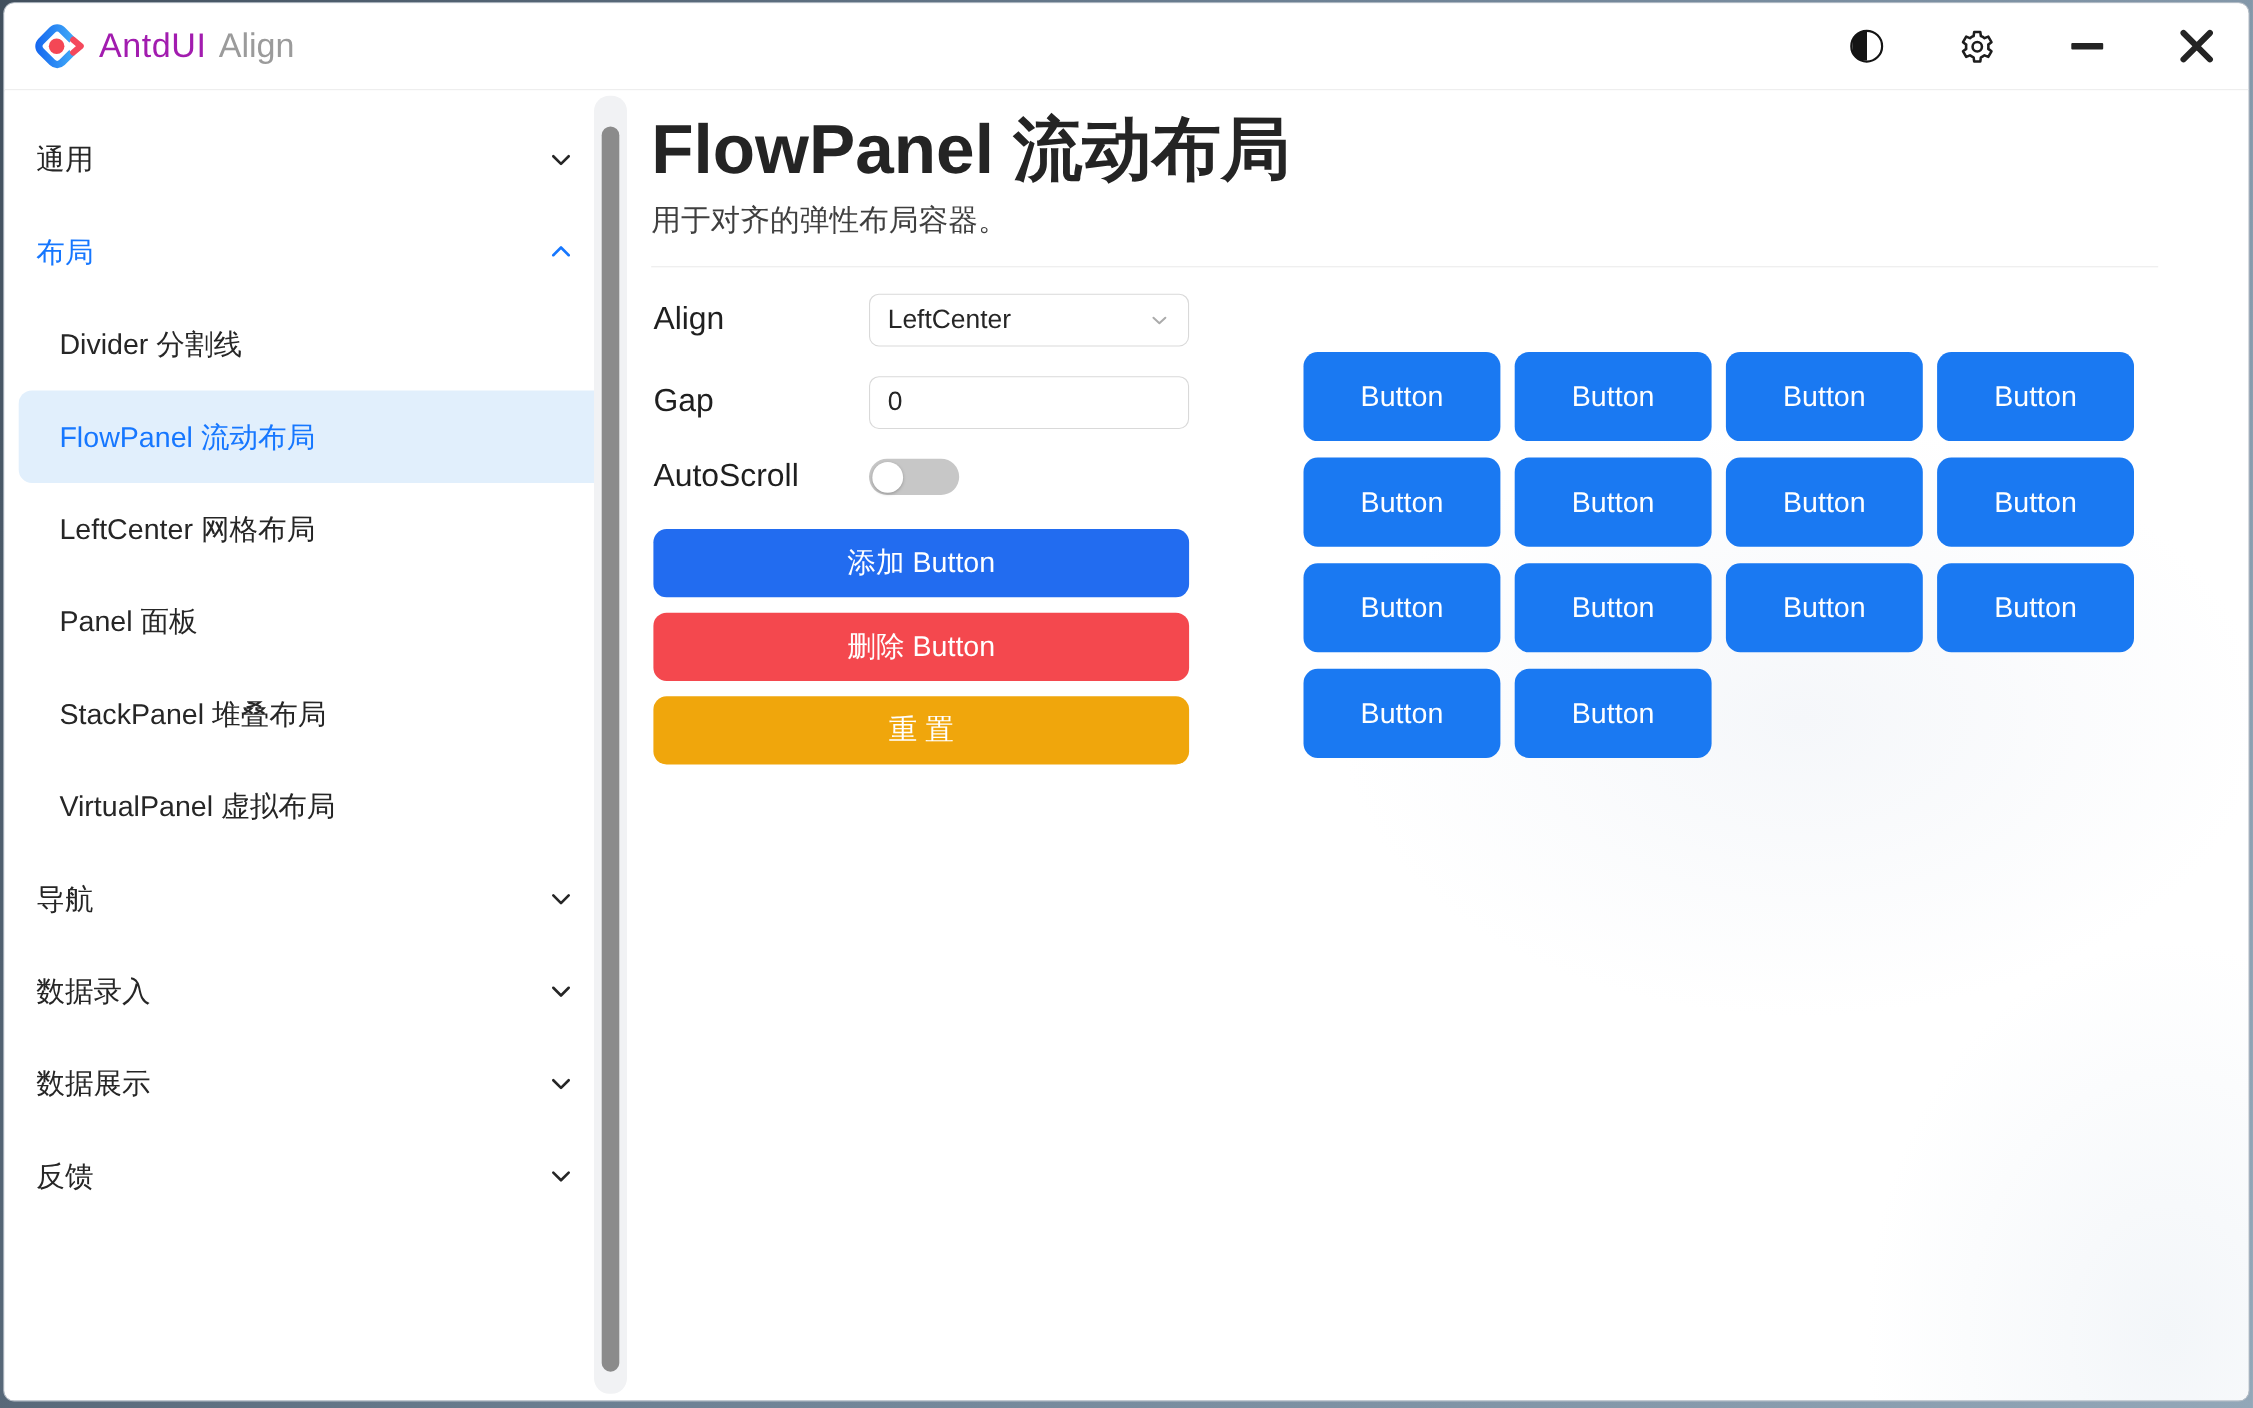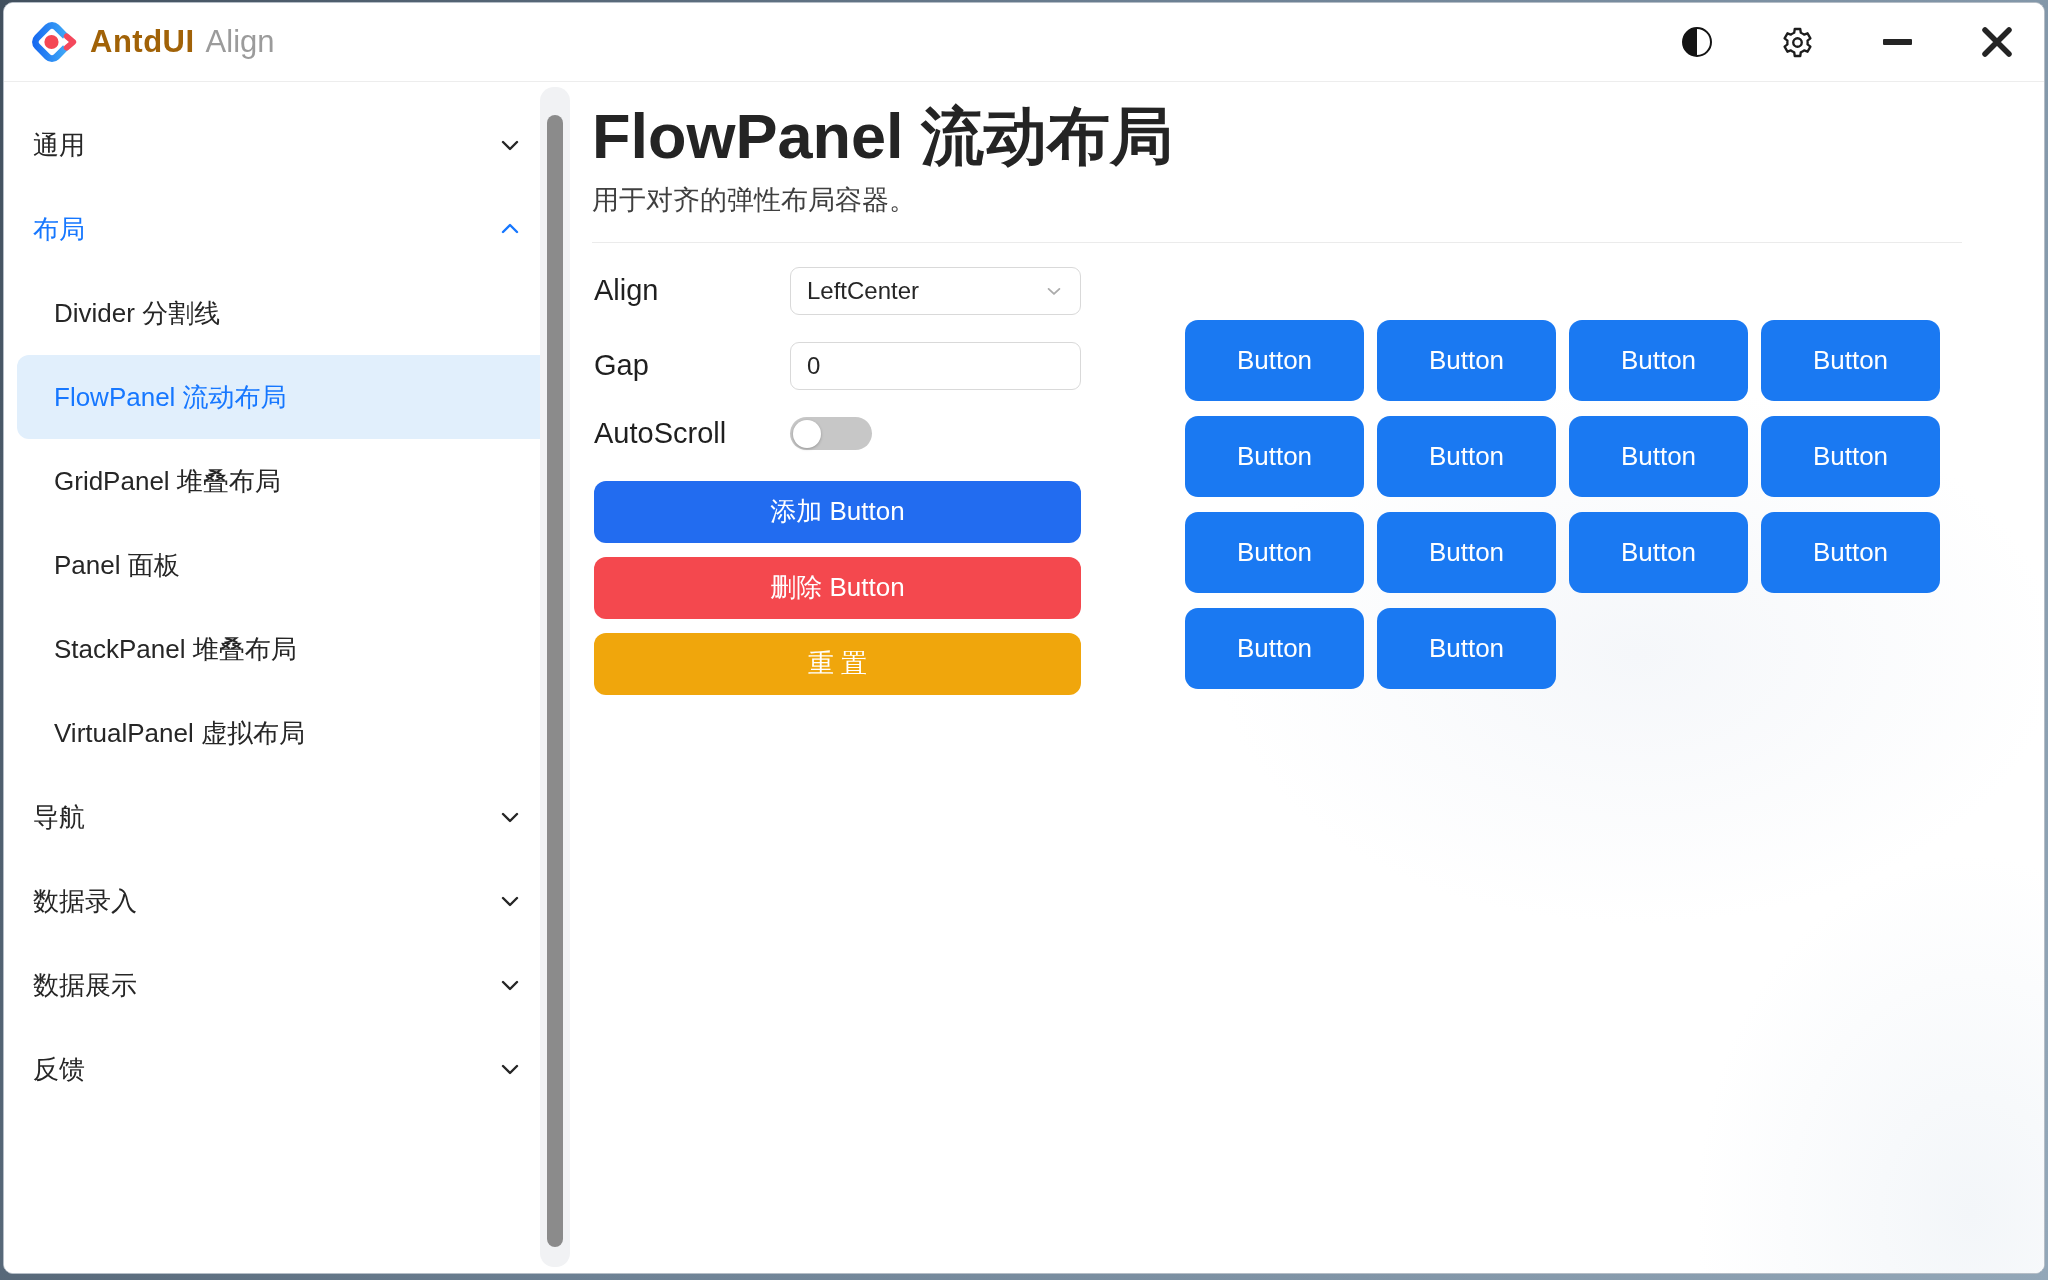--- a/index.html
+++ b/index.html
@@ -8,21 +8,21 @@
     background:linear-gradient(115deg,#42505e 0%,#6d8194 45%,#93a7b8 100%); }
 
   .window { position:absolute; left:3px; top:2px; right:3px; bottom:6px;
     background:#fff; border-radius:10px; border:1px solid #b6bec7; overflow:hidden; }
 
   
   .titlebar { position:absolute; left:0; top:0; right:0; height:79px;
     border-bottom:1px solid #ededed; display:flex; align-items:center;
     padding-left:23px; background:#fff; z-index:5; }
   .logo { width:50px; height:50px; margin-right:13px; }
-  .apptitle { font-size:31px; font-weight:700; color:#a16207; letter-spacing:.5px; }
+  .apptitle { font-size:31px; font-weight:400; color:#a21caf; letter-spacing:.5px; }
   .appsuffix { font-size:31px; font-weight:400; color:#9b9b9b; margin-left:11px; }
   .tb-icons { margin-left:auto; display:flex; align-items:center; gap:66px; padding-right:30px; }
   .tb-btn { width:34px; height:34px; display:flex; align-items:center; justify-content:center; cursor:pointer; }
   .theme-circle { width:30px; height:30px; border-radius:50%; border:2.5px solid #141414;
     background:linear-gradient(90deg,#141414 0 50%,#ffffff 50% 100%); }
   .min-bar { width:29px; height:6px; background:#242424; border-radius:1px; }
 
   
   .sidebar { position:absolute; left:0; top:80px; width:569px; bottom:0; padding-top:20px; background:#fff; }
   .side-item { position:relative; height:84px; display:flex; align-items:center;
@@ -143,21 +143,21 @@
           </svg>
         </span>
     </div>
     <div class="side-item sub">
       <span>Divider 分割线</span>
     </div>
     <div class="side-item sub selected">
       <span>FlowPanel 流动布局</span>
     </div>
     <div class="side-item sub">
-      <span>GridPanel 堆叠布局</span>
+      <span>LeftCenter 网格布局</span>
     </div>
     <div class="side-item sub">
       <span>Panel 面板</span>
     </div>
     <div class="side-item sub">
       <span>StackPanel 堆叠布局</span>
     </div>
     <div class="side-item sub">
       <span>VirtualPanel 虚拟布局</span>
     </div>

